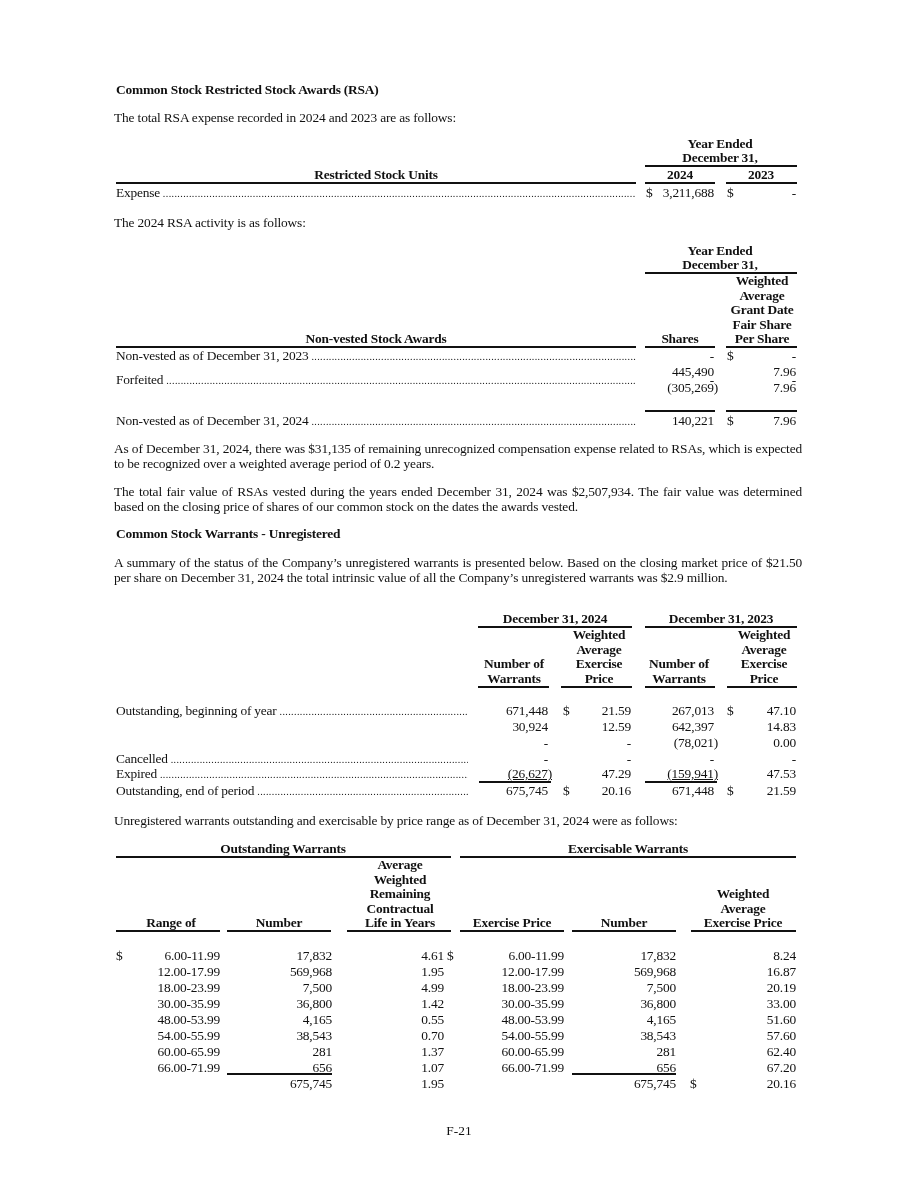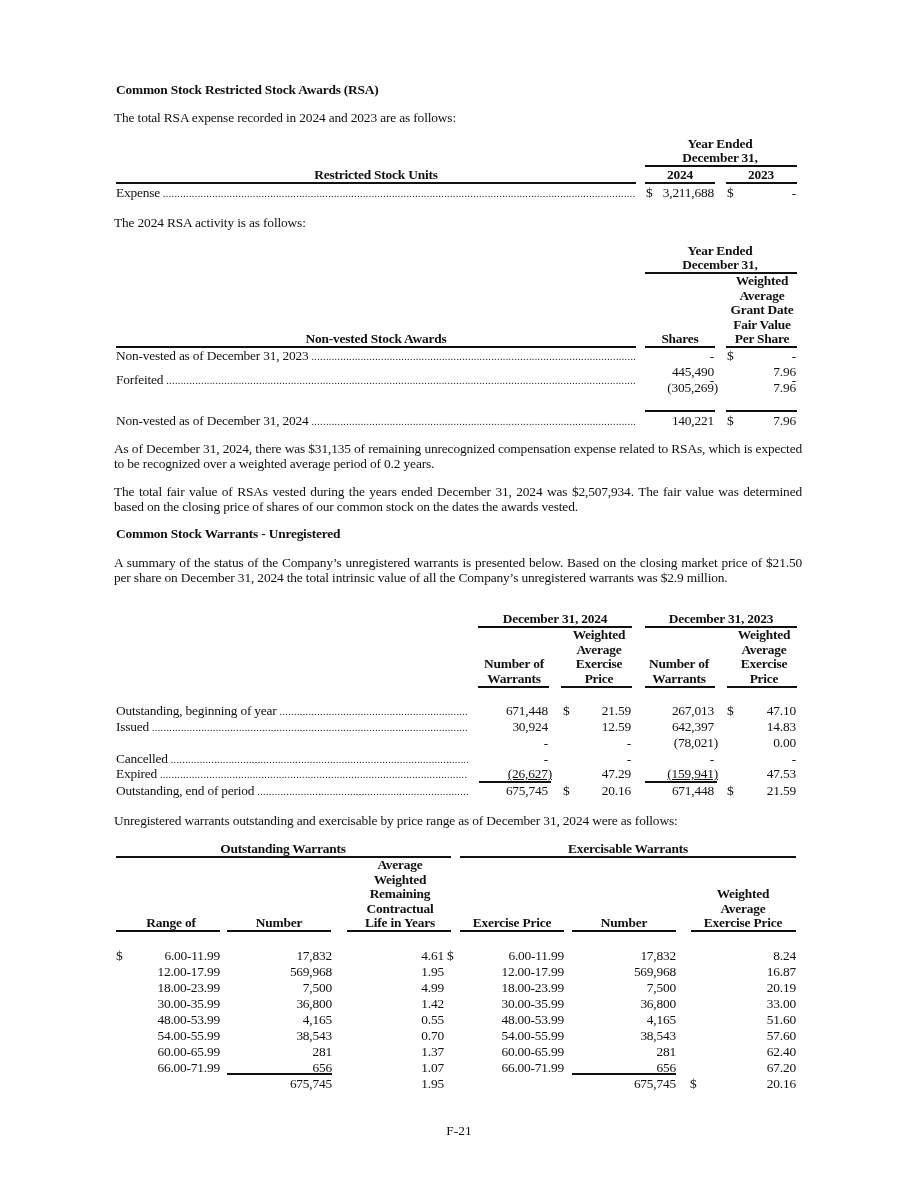--- a/index.html
+++ b/index.html
@@ -47,21 +47,21 @@
 <div class="para" style="top:215px;">The 2024 RSA activity is as follows:</div>
 
 <div>
   <div class="hdr" style="left:645px; width:150px; top:244px;">Year Ended</div>
   <div class="hdr" style="left:645px; width:150px; top:258px;">December 31,</div>
   <div class="rule" style="left:645px; width:152px; top:272px;"></div>
   <div class="hdr" style="left:726px; width:72px; top:274px;">
     <div>Weighted</div>
     <div>Average</div>
     <div>Grant Date</div>
-    <div>Fair Value</div>
+    <div>Fair Share</div>
     <div>Per Share</div>
   </div>
   <div class="hdr" style="left:116px; width:520px; top:332px;">Non-vested Stock Awards</div>
   <div class="hdr" style="left:645px; width:70px; top:332px;">Shares</div>
   <div class="rule" style="left:116px; width:520px; top:346px;"></div>
   <div class="rule" style="left:645px; width:70px; top:346px;"></div>
   <div class="rule" style="left:726px; width:71px; top:346px;"></div>
 
   <div class="row" style="top:348px; left:0; width:918px;">
     <div class="lbl" style="width:520px;">Non-vested as of December 31, 2023</div>
@@ -135,21 +135,20 @@
   <div class="row" style="top:703px; left:0; width:918px;">
     <div class="lbl" style="width:352px;">Outstanding, beginning of year</div>
     <div class="num" style="left:470px; width:78px;">671,448</div>
     <div class="dol" style="left:563px;">$</div>
     <div class="num" style="left:575px; width:56px;">21.59</div>
     <div class="num" style="left:636px; width:78px;">267,013</div>
     <div class="dol" style="left:727px;">$</div>
     <div class="num" style="left:740px; width:56px;">47.10</div>
   </div>
   <div class="row" style="top:719px; left:0; width:918px;">
-    <div class="lbl" style="width:352px;">Issued</div>
     <div class="num" style="left:470px; width:78px;">30,924</div>
     <div class="dol" style="left:563px;"></div>
     <div class="num" style="left:575px; width:56px;">12.59</div>
     <div class="num" style="left:636px; width:78px;">642,397</div>
     <div class="dol" style="left:727px;"></div>
     <div class="num" style="left:740px; width:56px;">14.83</div>
   </div>
   <div class="row" style="top:735px; left:0; width:918px;">
     <div class="num" style="left:470px; width:78px;">-</div>
     <div class="dol" style="left:563px;"></div>

